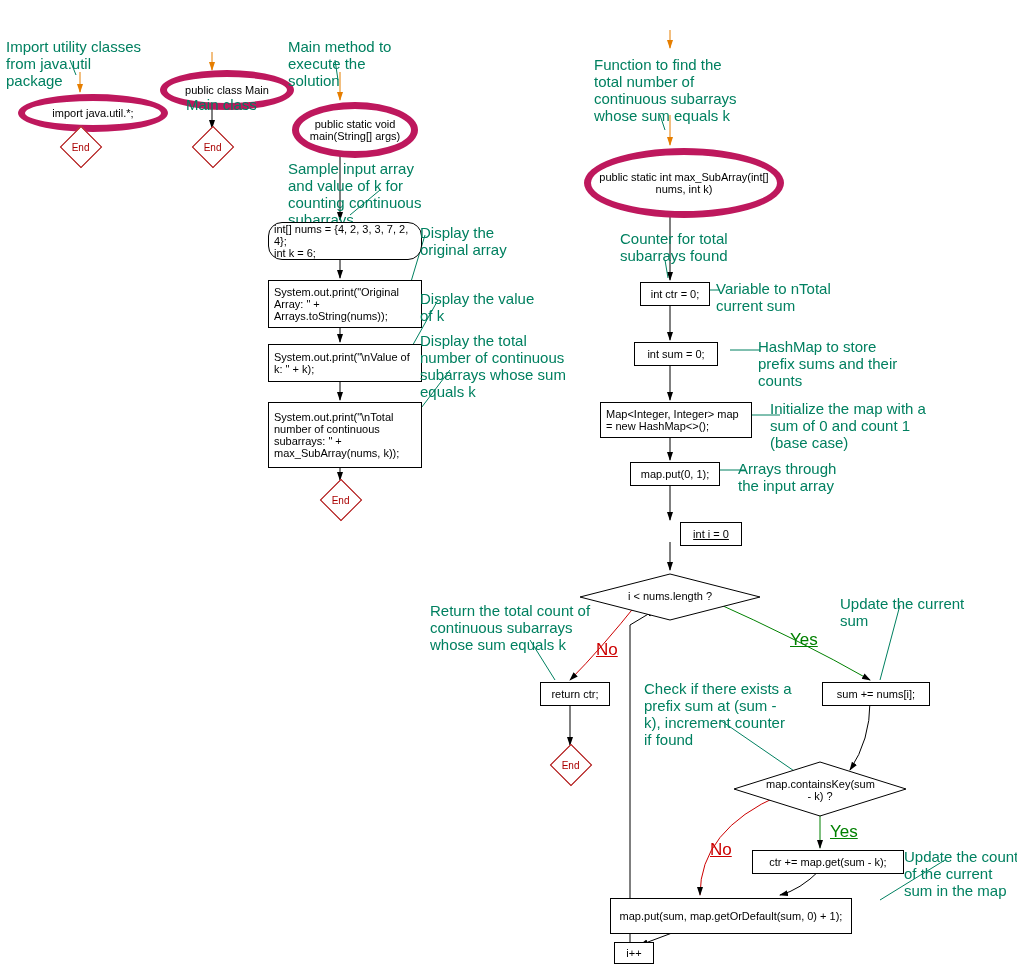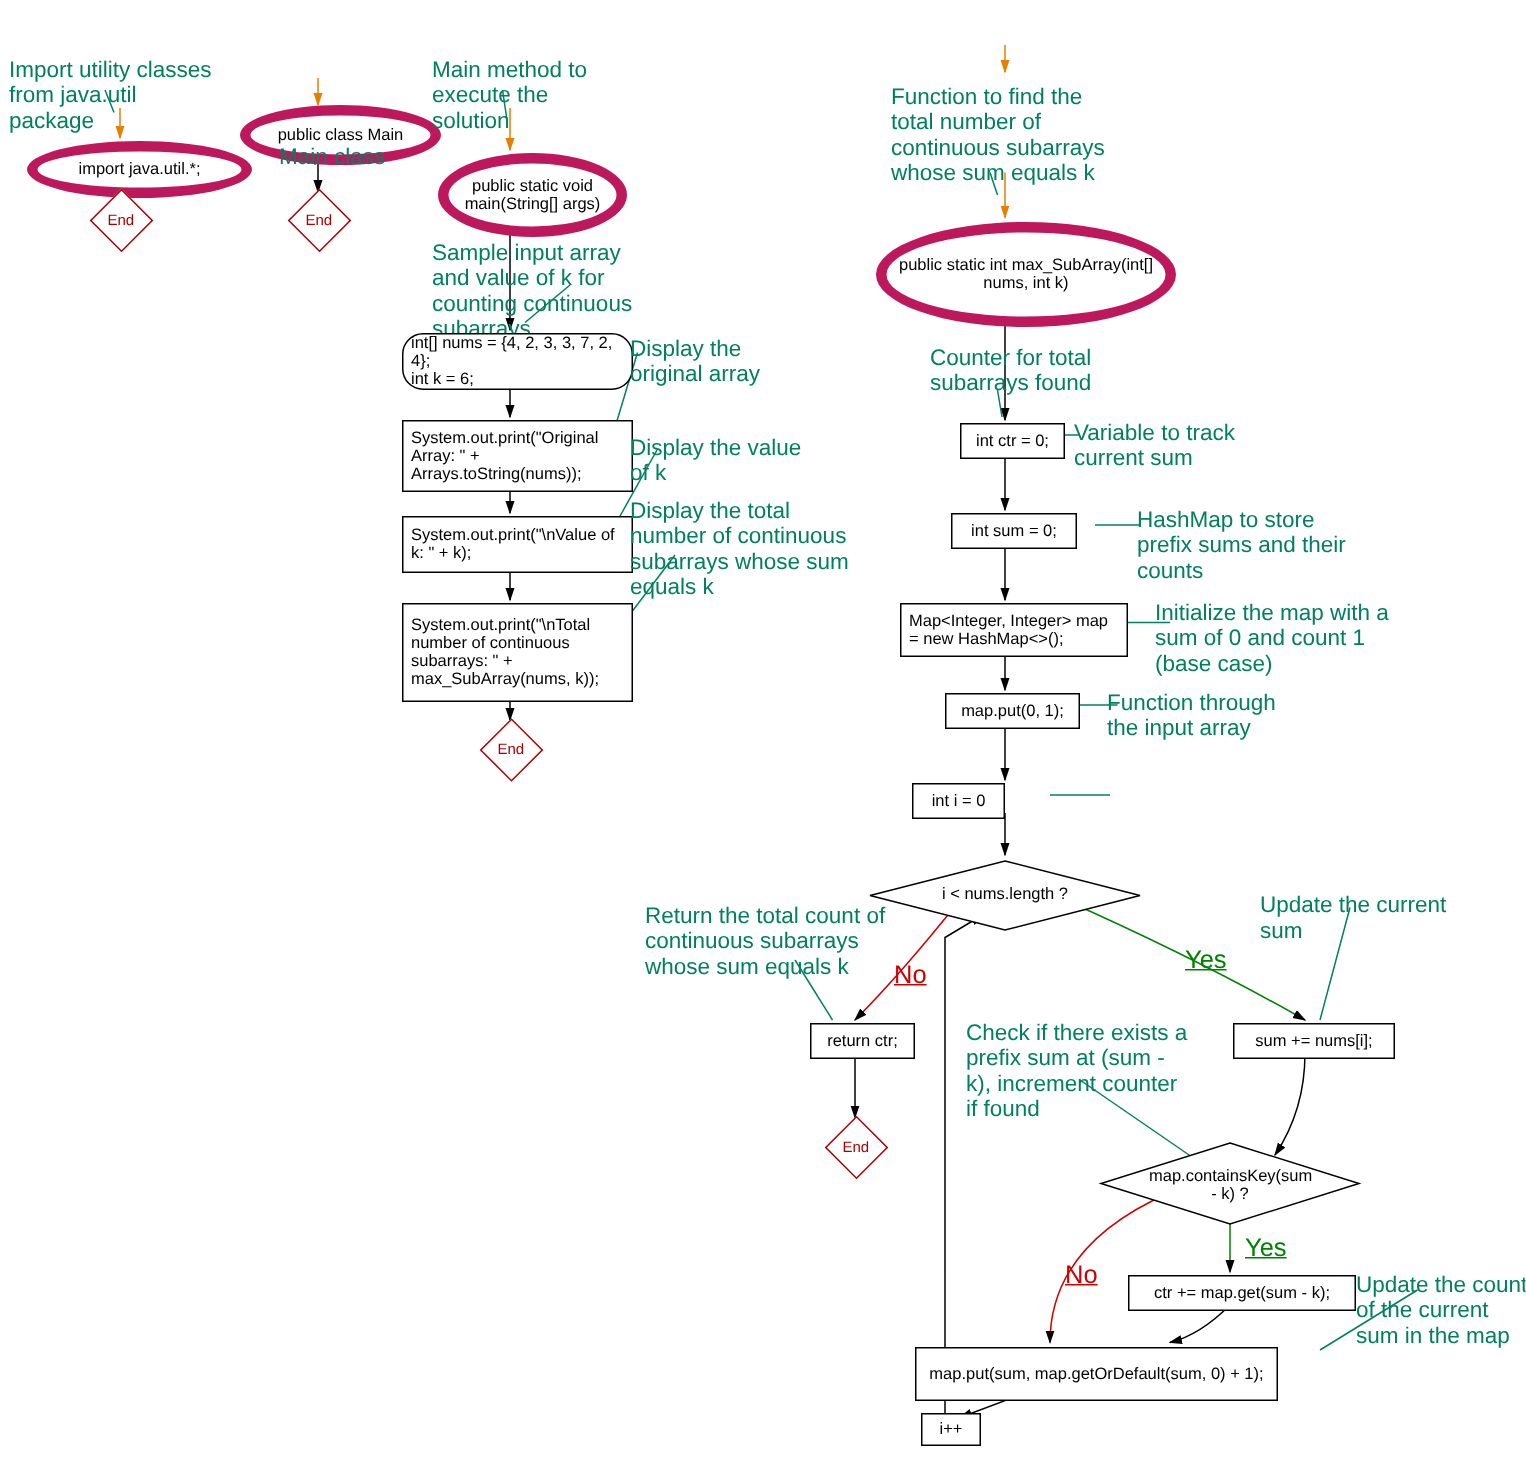--- a/index.html
+++ b/index.html
@@ -180,34 +180,34 @@
   </div>
 
 <div class="comment" style="left:594px; top:56px; width:160px;">Function to find the total number of continuous subarrays whose sum equals k</div>
 <div class="node ellipse" style="left:584px; top:148px; width:170px; height:48px;">
     <span>public static int max_SubArray(int[] nums, int k)</span>
   </div>
 <div class="comment" style="left:620px; top:230px; width:140px;">Counter for total subarrays found</div>
 <div class="node rect" style="left:640px; top:282px; width:58px; height:16px;">
     <span>int ctr = 0;</span>
   </div>
-<div class="comment" style="left:716px; top:280px; width:120px;">Variable to track current sum</div>
+<div class="comment" style="left:716px; top:280px; width:120px;">Variable to nTotal current sum</div>
 <div class="node rect" style="left:634px; top:342px; width:72px; height:16px;">
     <span>int sum = 0;</span>
   </div>
 <div class="comment" style="left:758px; top:338px; width:150px;">HashMap to store prefix sums and their counts</div>
 <div class="node rect" style="left:600px; top:402px; width:140px; height:28px;">
     <span>Map&lt;Integer, Integer&gt; map = new HashMap&lt;&gt;();</span>
   </div>
 <div class="comment" style="left:770px; top:400px; width:160px;">Initialize the map with a sum of 0 and count 1 (base case)</div>
 <div class="node rect" style="left:630px; top:462px; width:78px; height:16px;">
     <span>map.put(0, 1);</span>
   </div>
-<div class="comment" style="left:738px; top:460px; width:120px;">Function through the input array</div>
-<div class="node rect" style="left:608px; top:522px; width:50px; height:16px;">
+<div class="comment" style="left:738px; top:460px; width:120px;">Arrays through the input array</div>
+<div class="node rect" style="left:680px; top:522px; width:50px; height:16px;text-decoration:underline;">
     <span>int i = 0</span>
   </div>
 
 <svg style="position:absolute; left:578px; top:572px;" width="184" height="50">
   <polygon points="92,2 182,25 92,48 2,25" fill="#fff" stroke="#000"></polygon>
 </svg>
 <div style="position:absolute; left:620px; top:590px; width:100px; text-align:center;">i &lt; nums.length ?</div>
 
 <div class="comment" style="left:430px; top:602px; width:170px;">Return the total count of continuous subarrays whose sum equals k</div>
 <div class="edge-label no" style="left:596px; top:640px;">No</div>

